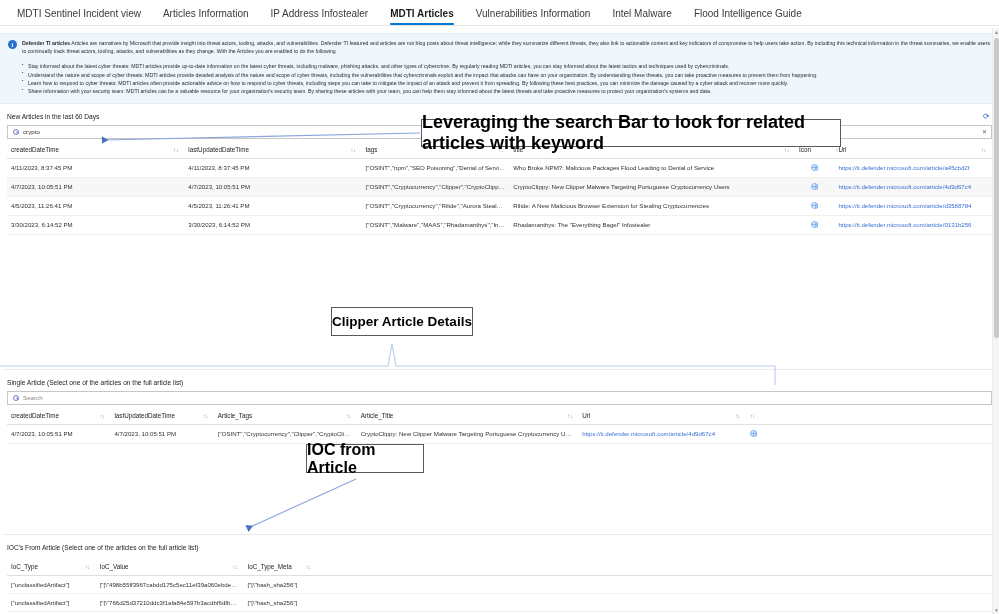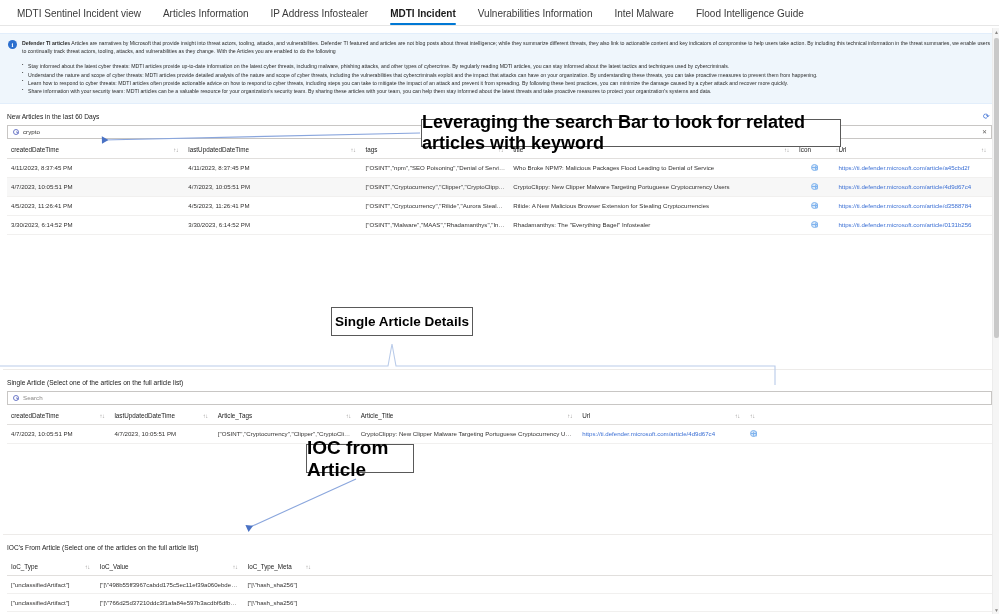--- a/index.html
+++ b/index.html
@@ -144,21 +144,21 @@
   .vscroll .thumb { position:absolute; left:1px; width:5px; background:#c9c9c9; border-radius:2px; }
   .vscroll .arw { position:absolute; left:0; width:7px; height:8px; color:#8a8886; font-size:5px; text-align:center; line-height:8px; }
 </style>
 </head>
 <body>
 
 <div class="tabbar">
   <div class="tab">MDTI Sentinel Incident view</div>
   <div class="tab">Articles Information</div>
   <div class="tab">IP Address Infostealer</div>
-  <div class="tab active">MDTI Incident</div>
+  <div class="tab active">MDTI Articles</div>
   <div class="tab">Vulnerabilities Information</div>
   <div class="tab">Intel Malware</div>
   <div class="tab">Flood Intelligence Guide</div>
 </div>
 
 <div class="banner">
   <div class="banner-head">
     <div class="info-icon">i</div>
     <div class="banner-text">
       <b>Defender TI articles</b>
@@ -327,24 +327,24 @@
   <path d="M 0 366 L 388 366 L 392 344 L 396 366 L 775 366 L 775 385" fill="none" stroke="#b9cbe9" stroke-width="1.1"></path>
 
   <line x1="356" y1="479" x2="248" y2="528" stroke="#8aa6dd" stroke-width="1.1" marker-end="url(#ah)"></line>
 </svg>
 
 <div class="callout" style="left:421px; top:119px; width:420px; height:28px; font-size:18px;">
   <span>Leveraging the search Bar to look for related articles with keyword</span>
 </div>
 
 <div class="callout" style="left:331px; top:307px; width:142px; height:29px; font-size:13.5px;">
-  <span>Single Article Details</span>
-</div>
-
-<div class="callout" style="left:306px; top:444px; width:108px; height:29px; font-size:19px;">
+  <span>Clipper Article Details</span>
+</div>
+
+<div class="callout" style="left:306px; top:444px; width:118px; height:29px; font-size:16px;">
   <span>IOC from Article</span>
 </div>
 
 <div class="vscroll">
   <div class="arw" style="top:0;">▲</div>
   <div class="thumb" style="top:10px; height:300px;"></div>
   <div class="arw" style="bottom:0;">▼</div>
 </div>
 
 </body></html>

